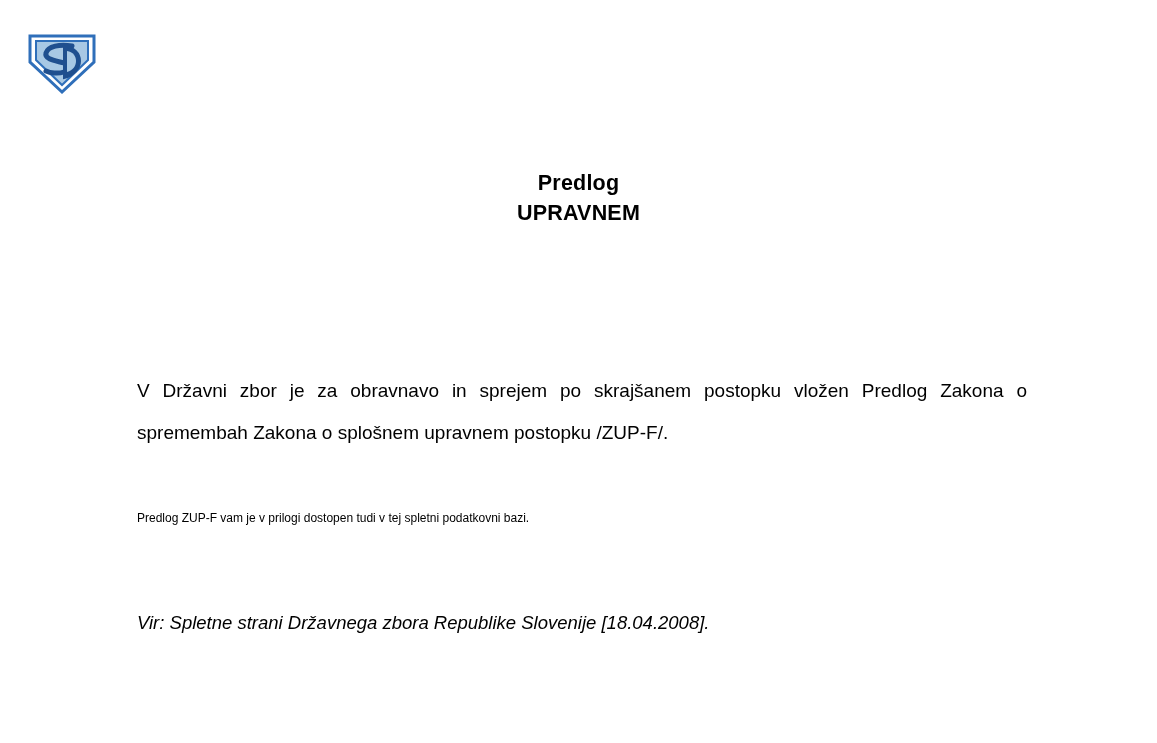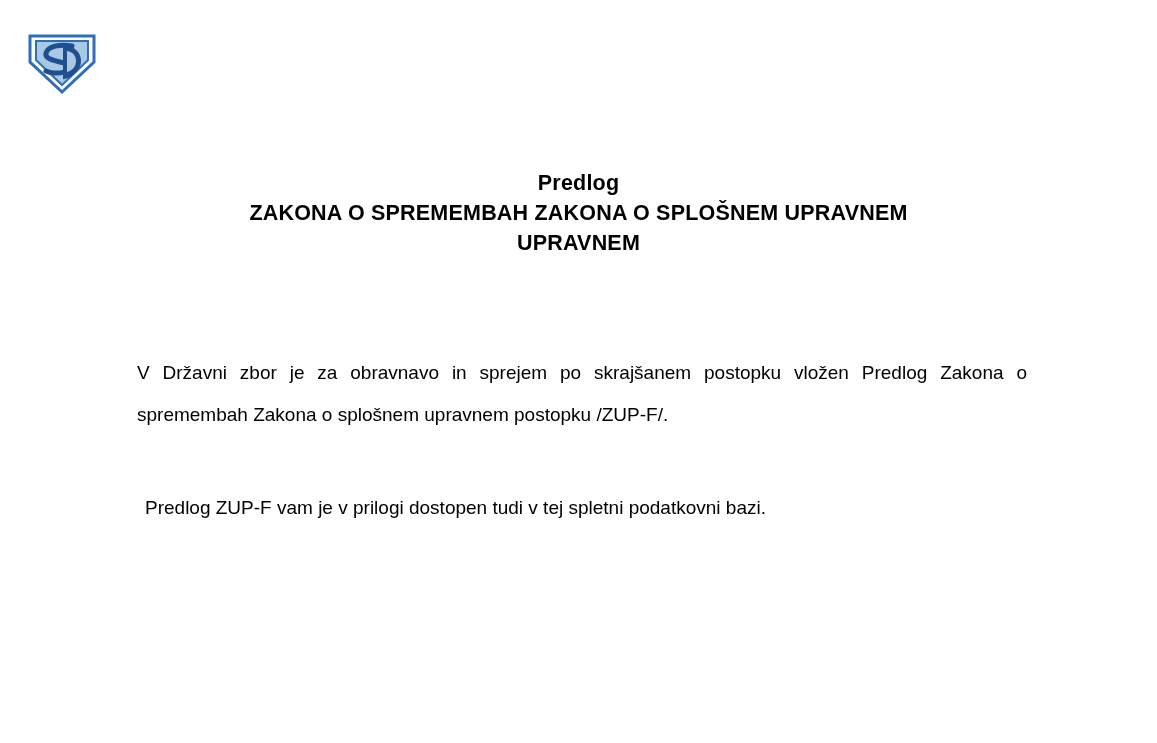--- a/index.html
+++ b/index.html
@@ -38,34 +38,34 @@
     font-size: 21.5px;
     line-height: 30px;
     letter-spacing: 0.2px;
   }
   .title-line {
     display: block;
   }
   .body-block {
     position: absolute;
     left: 137px;
-    top: 352px;
+    top: 370px;
     width: 890px;
   }
   .para-justified {
     font-size: 19px;
     line-height: 42px;
     text-align: justify;
     text-align-last: left;
     margin: 0;
   }
   .para {
-    font-size: 19px;
+    font-size: 12px;
     line-height: 28px;
-    margin: 8px;
+    margin: 0;
   }
   .spacer-1 { height: 50px; }
   .spacer-2 { height: 80px; }
   .source {
     font-size: 18.5px;
     font-style: italic;
     margin: 0;
   }
 </style>
 </head>
@@ -78,24 +78,24 @@
       <path d="M10 8 L74 8 L74 34 L42 64 L10 34 Z" fill="none" stroke="#2f6fba" stroke-width="3"></path>
       <path d="M16 13 L68 13 L68 32 L42 57 L16 32 Z" fill="#a8c8e4" stroke="#2f6fba" stroke-width="2"></path>
       <path d="M52 18 C40 16, 28 18, 26 25 C24 32, 38 33, 44 35 C50 37, 50 42, 44 44 C38 46, 30 45, 26 43" fill="none" stroke="#1f4f8f" stroke-width="5" stroke-linecap="round"></path>
       <path d="M44 18 L44 50 C54 48, 60 40, 60 33 C60 25, 54 19, 44 18 Z" fill="#1f4f8f" stroke="#1f4f8f" stroke-width="2"></path>
       <path d="M47 23 L47 44 C53 42, 56 38, 56 33 C56 28, 53 24, 47 23 Z" fill="#a8c8e4"></path>
     </svg>
   </div>
 
   <div class="title-block">
     <span class="title-line">Predlog</span>
-    <span class="title-line">ZAKONA O SPREMEMBAH ZAKONA O SPLOŠNEM UPRAVNEM</span>
     <span class="title-line">UPRAVNEM</span>
   </div>
 
   <div class="body-block">
     <p class="para-justified">V Državni zbor je za obravnavo in sprejem po skrajšanem postopku vložen Predlog Zakona o spremembah Zakona o splošnem upravnem postopku /ZUP-F/.</p>
     <div class="spacer-1"></div>
     <p class="para">Predlog ZUP-F vam je v prilogi dostopen tudi v tej spletni podatkovni bazi.</p>
     <div class="spacer-2"></div>
+    <p class="source">Vir: Spletne strani Državnega zbora Republike Slovenije [18.04.2008].</p>
   </div>
 
 </div>
 
 </body></html>

